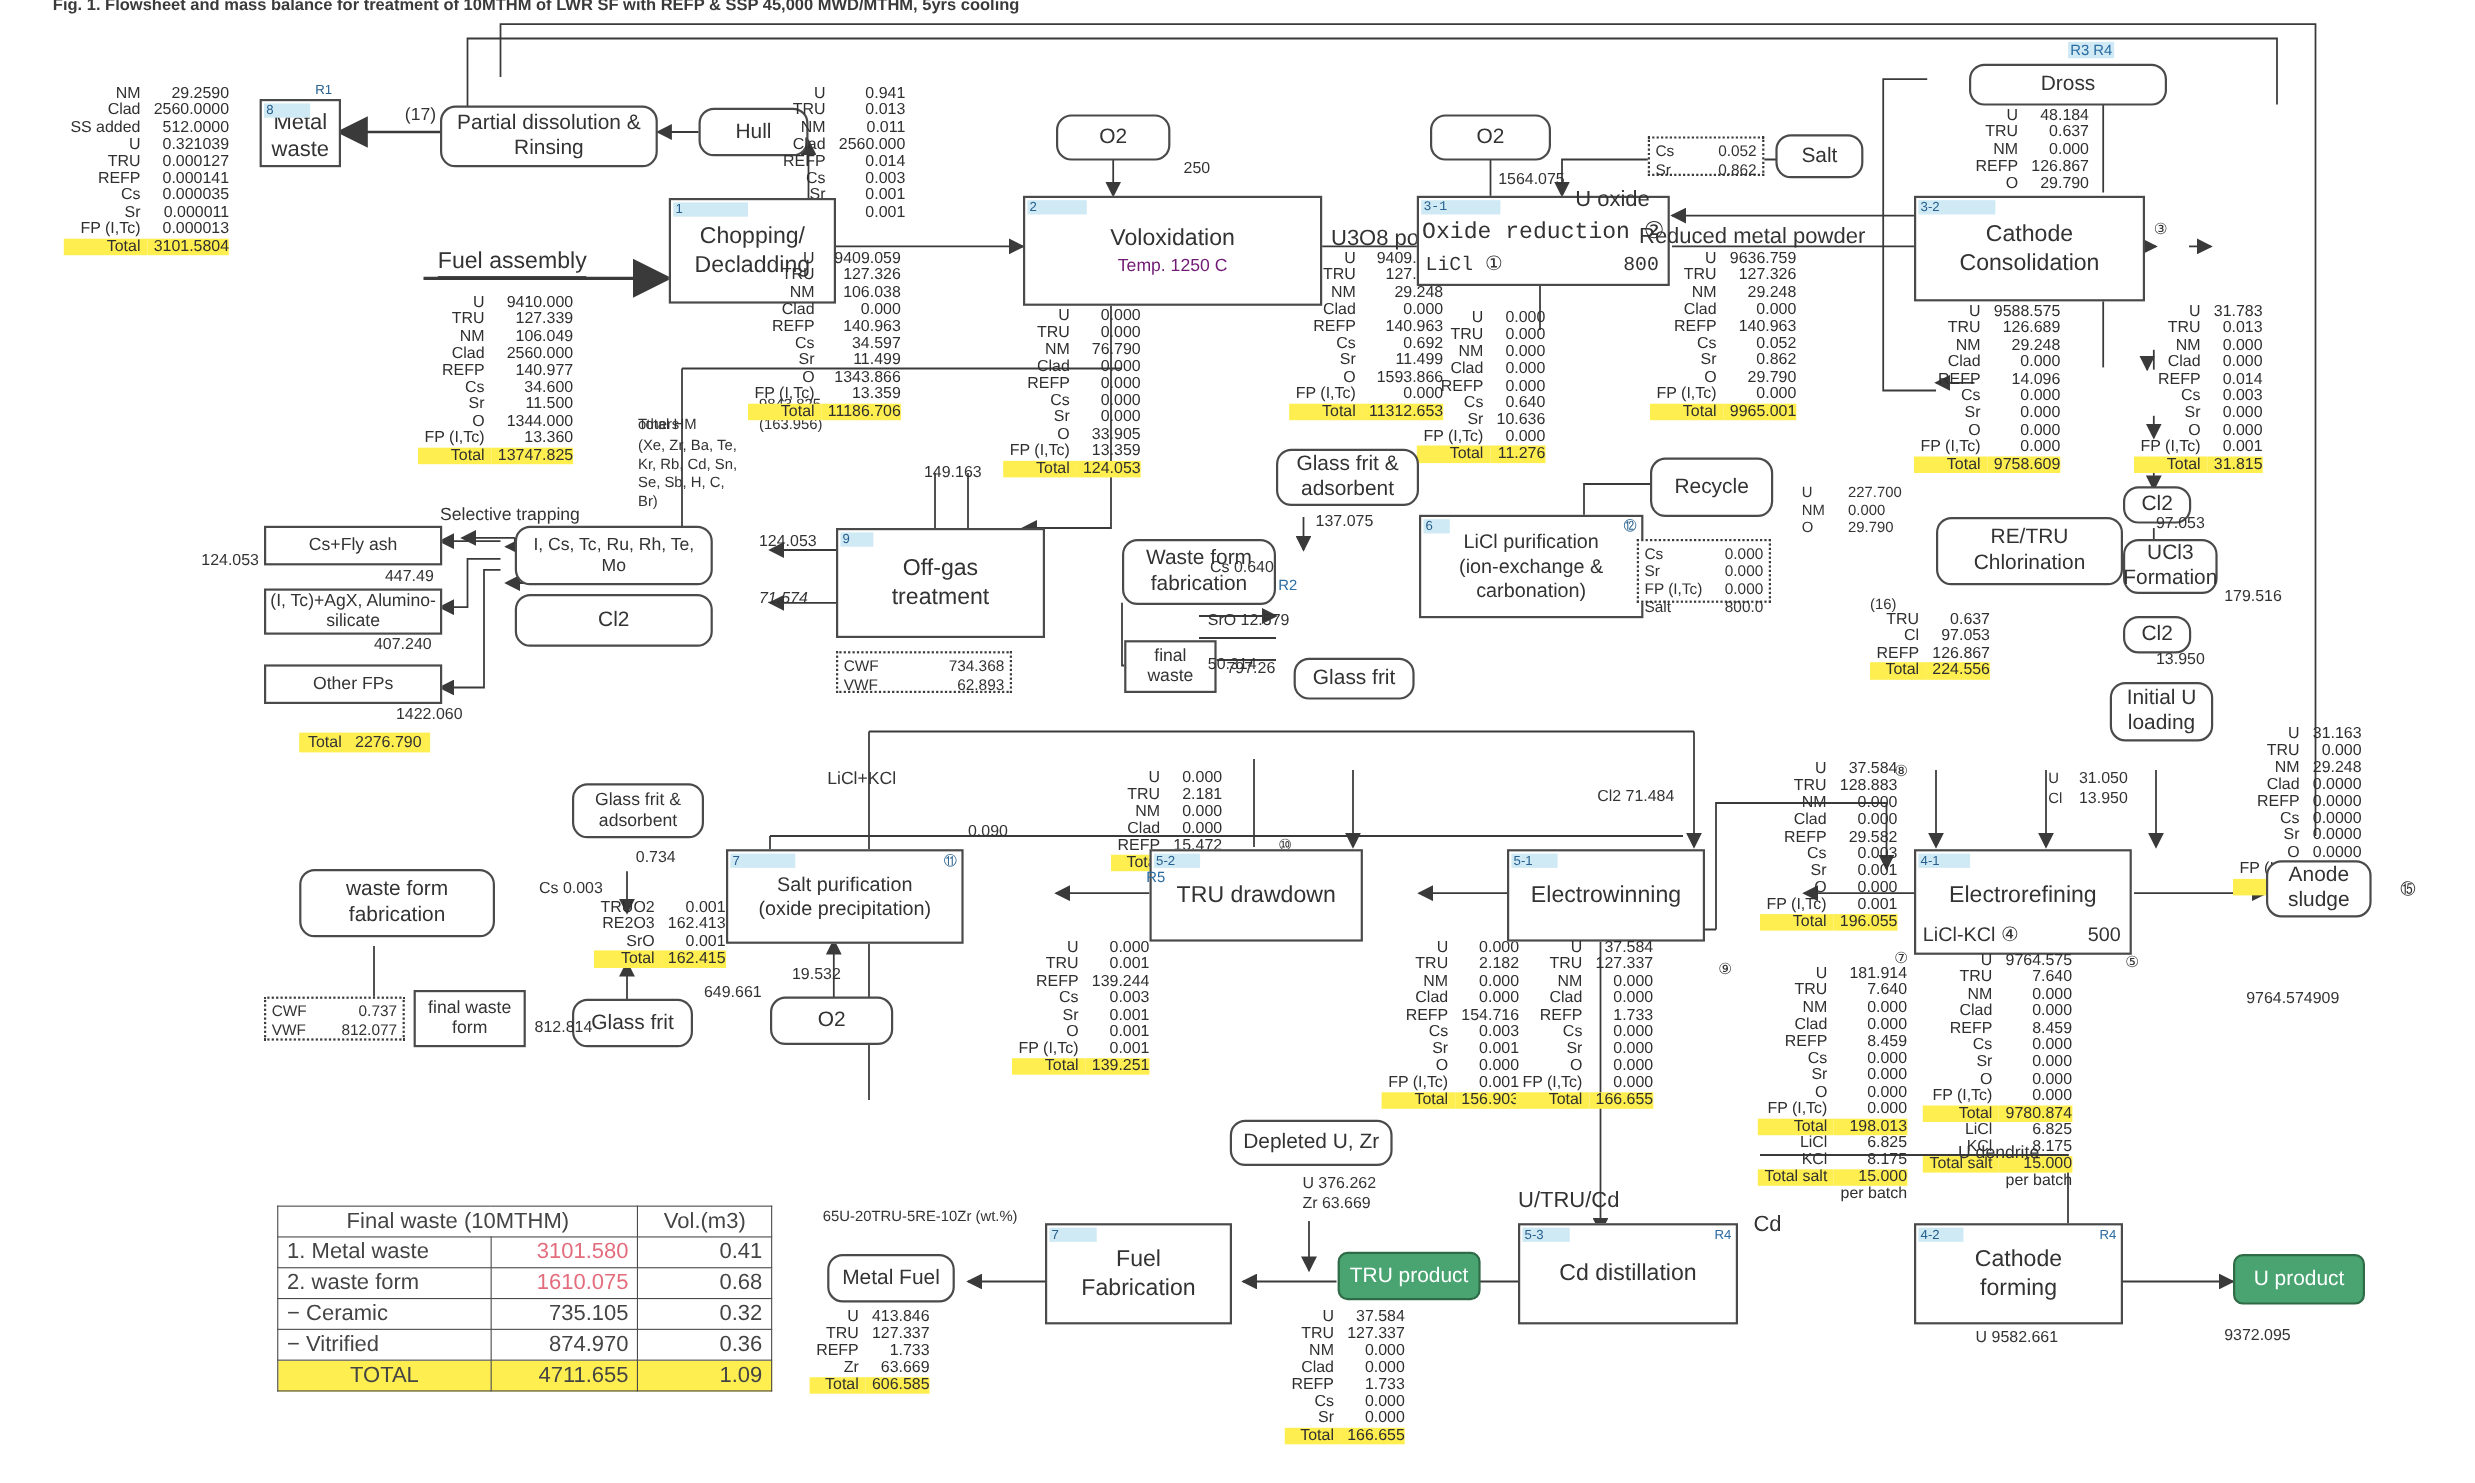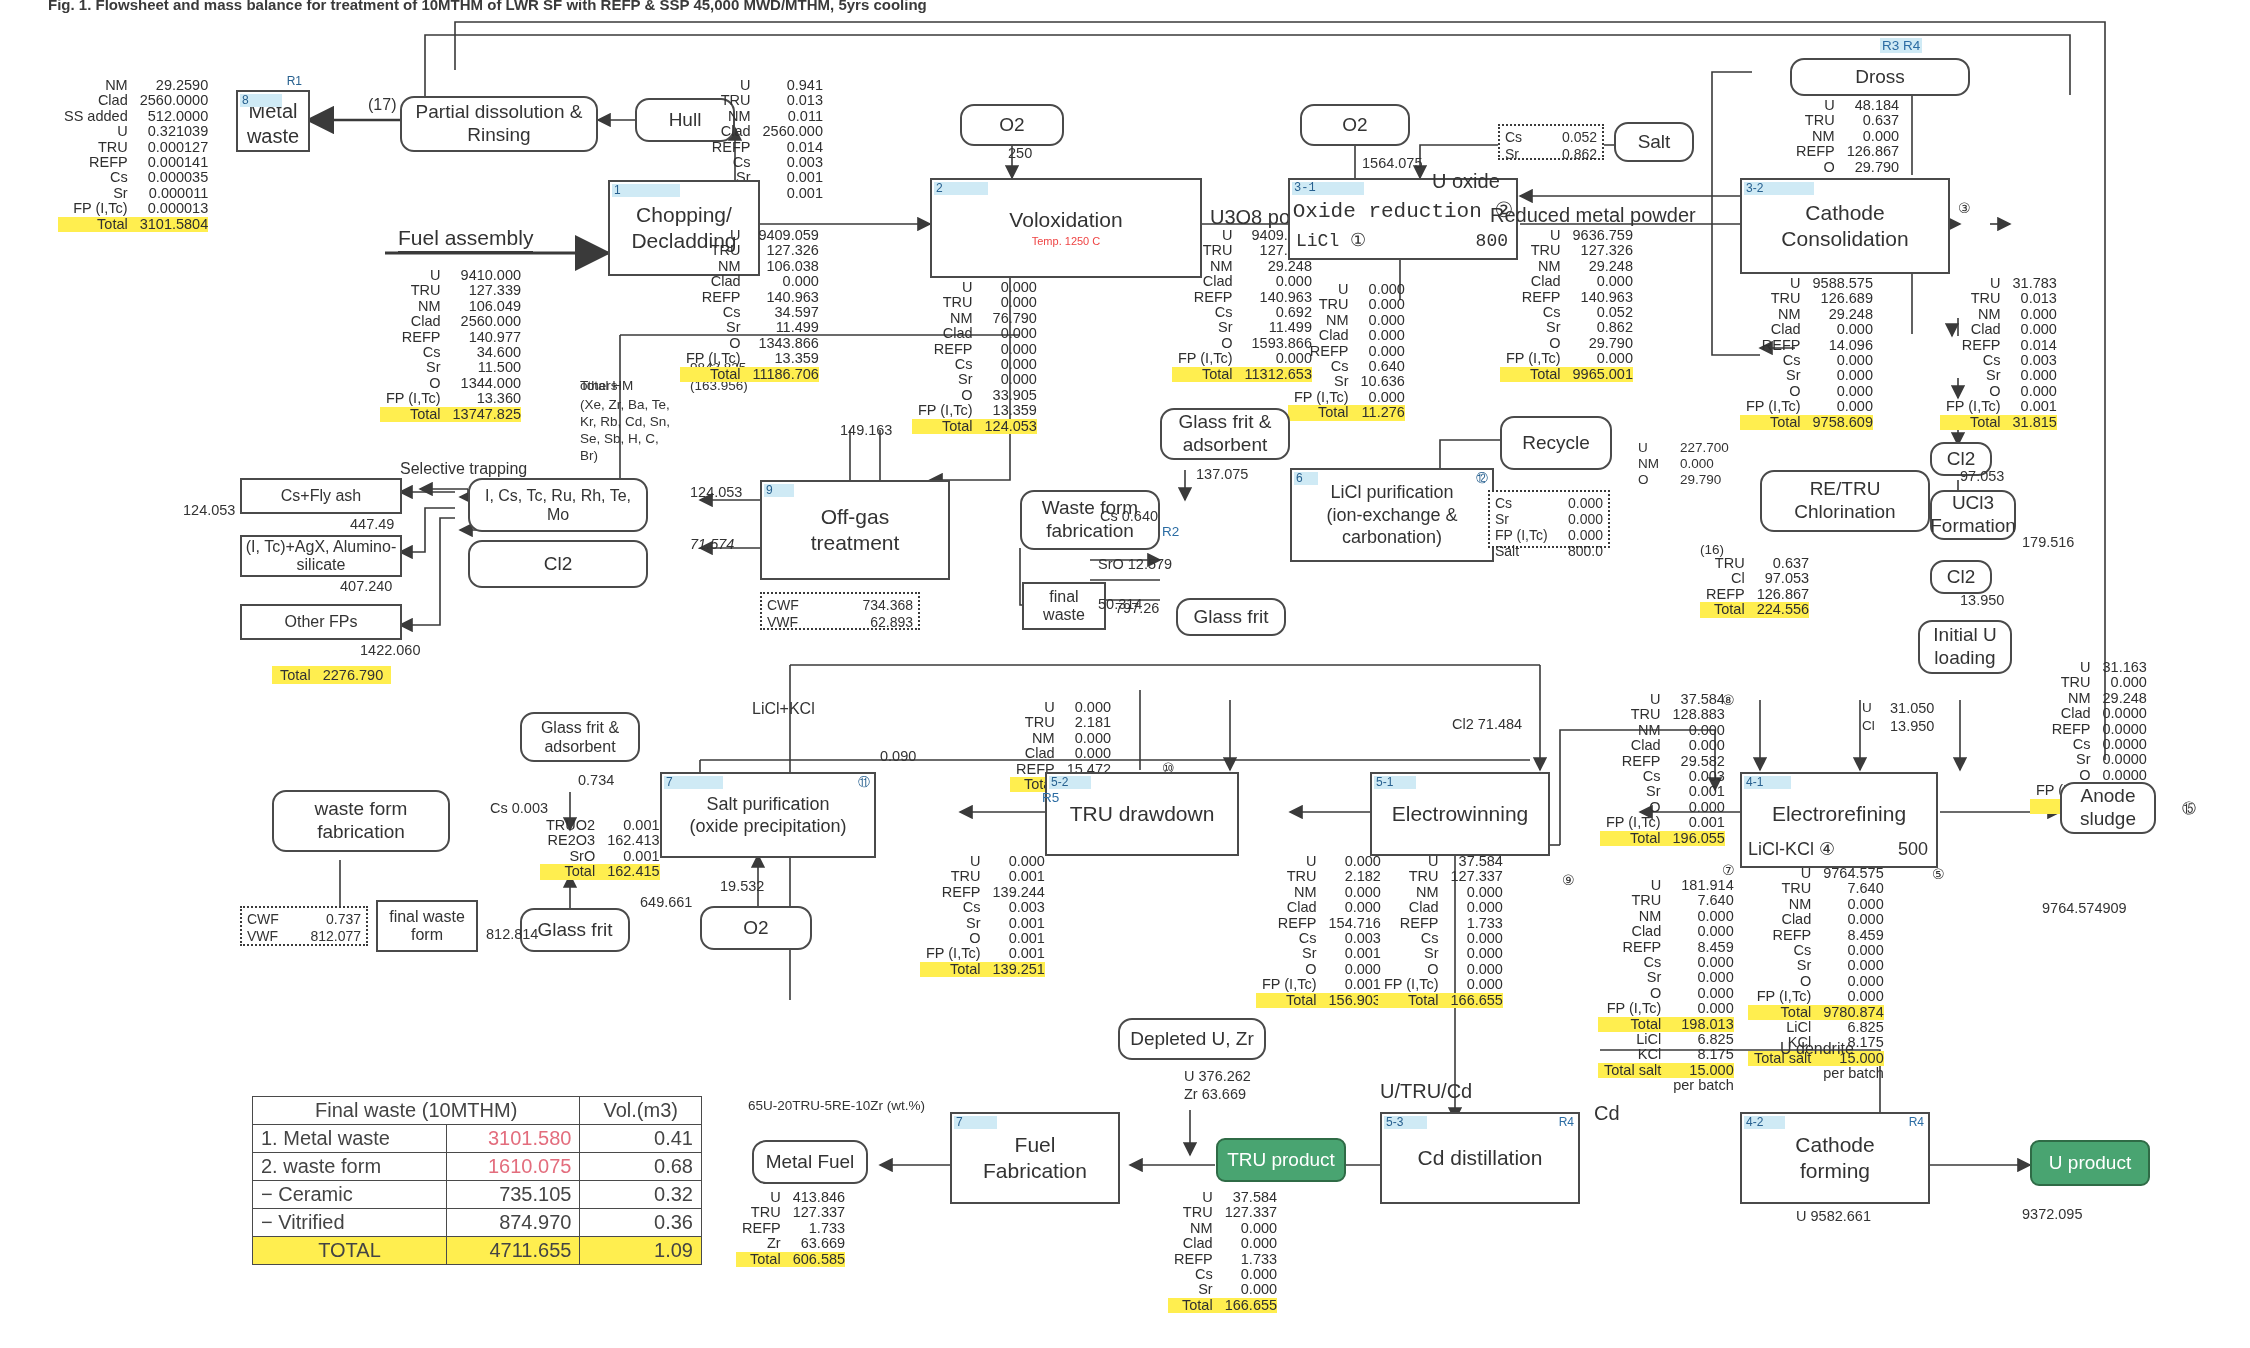--- a/index.html
+++ b/index.html
@@ -13,21 +13,21 @@
   .pbox{position:absolute;box-sizing:border-box;border:2.5px solid #4a4a4a;
         background:#fff;display:flex;flex-direction:column;
         align-items:center;justify-content:center;text-align:center;
         font-size:21px;line-height:1.25;color:#333;}
   .pbox .tagband{position:absolute;left:2px;top:2px;height:13px;width:46%;
                  background:#cfeaf5;}
   .pbox .tagtxt{position:absolute;left:4px;top:1px;font-size:12px;color:#27608f;z-index:3;}
   .pbox .rtag{position:absolute;right:4px;top:1px;font-size:12px;color:#27608f;z-index:3;}
   .pbox .blabel{position:absolute;left:6px;bottom:6px;font-size:18px;color:#333;}
   .pbox .brlabel{position:absolute;right:8px;bottom:6px;font-size:18px;color:#333;}
-  .pbox .sub{font-size:11px;color:#ef4444;margin-top:2px;}
+  .pbox .sub{font-size:16px;color:#701a75;margin-top:2px;}
 
   
   .rbox{position:absolute;box-sizing:border-box;border:2.2px solid #4a4a4a;
         border-radius:14px;background:#fff;display:flex;align-items:center;
         justify-content:center;text-align:center;font-size:19px;color:#333;
         line-height:1.2;}
   
   .tbox{position:absolute;box-sizing:border-box;border:2.5px solid #4a4a4a;
         background:#fff;display:flex;align-items:center;justify-content:center;
         text-align:center;font-size:16px;color:#333;line-height:1.15;}
@@ -423,21 +423,21 @@
           </tr>
           <tr class="tot">
             <td class="k">Total</td>
             <td class="v">11186.706</td>
           </tr>
         </tbody>
       </table>
   </div>
 
   <div class="rbox" style="left:960px;top:104px;width:104px;height:42px;">O2</div>
-  <div class="num" style="left:1008px;top:145px;">250</div>
+  <div class="num" style="left:1076px;top:145px;">250</div>
 
   <div class="pbox" style="left:930px;top:178px;width:272px;height:100px;">
     <div class="tagband" style="width:20%;"></div>
       <div class="tagtxt">2</div>
     <div>Voloxidation</div>
     <div class="sub">Temp. 1250 C</div>
   </div>
   <div class="st" style="left:912px;top:280px;">
     <table>
         <tbody id="s-volox_off">

